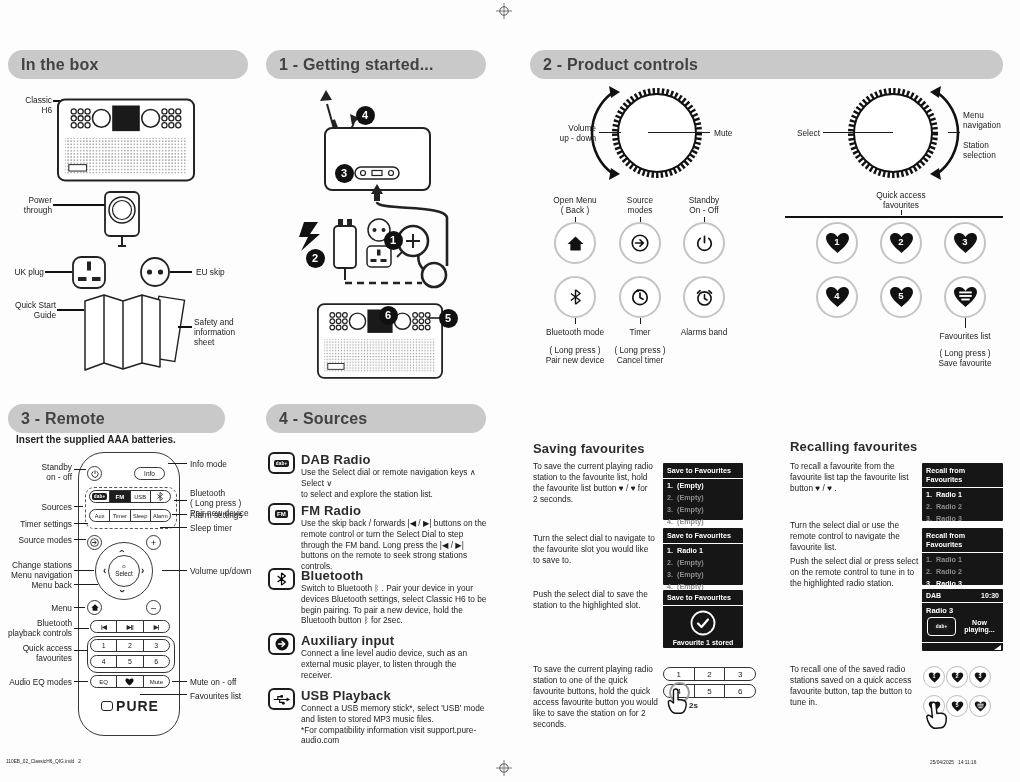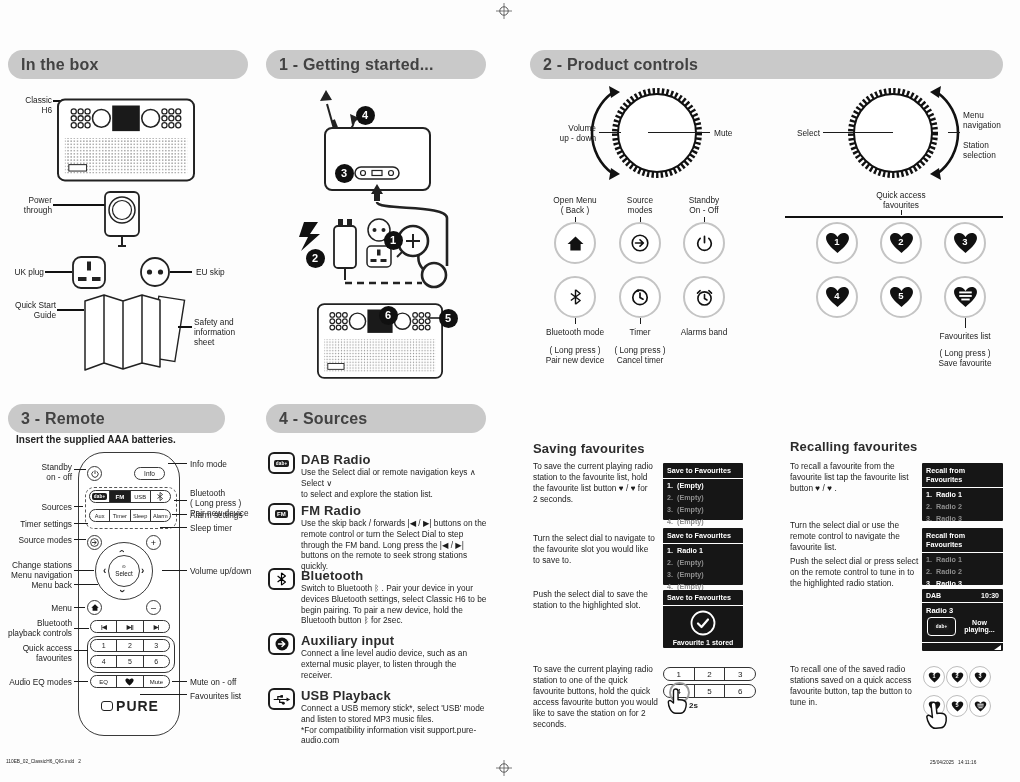--- a/index.html
+++ b/index.html
@@ -492,21 +492,21 @@
       <span class="dabchip">dab+</span>
     </div>
   <div class="stitle" style="left:301px;top:452px">DAB Radio</div>
   <div class="sdesc" style="left:301px;top:467px;width:188px">Use the Select dial or remote navigation keys  ∧ Select ∨
 to select and explore the station list.</div>
 
   <div class="sicon" style="left:268px;top:503px">
       <span class="dabchip" style="font-size:6px">FM</span>
     </div>
   <div class="stitle" style="left:301px;top:503px">FM Radio</div>
-  <div class="sdesc" style="left:301px;top:518px;width:188px">Use the skip back / forwards |◀ / ▶| buttons on the remote control or turn the Select Dial to step through the FM band. Long press the |◀ / ▶| buttons on the remote to seek strong stations quickly.</div>
+  <div class="sdesc" style="left:301px;top:518px;width:188px">Use the skip back / forwards |◀ / ▶| buttons on the remote control or turn the Select Dial to step through the FM band. Long press the |◀ / ▶| buttons on the remote to seek strong stations controls.</div>
 
   <div class="sicon" style="left:268px;top:568px">
       <svg width="9" height="14">
         <use href="#sym-bt"></use>
       </svg>
     </div>
   <div class="stitle" style="left:301px;top:568px">Bluetooth</div>
   <div class="sdesc" style="left:301px;top:583px;width:188px">Switch to Bluetooth ᛒ . Pair your device in your devices Bluetooth settings, select Classic H6 to be begin pairing. To pair a new device, hold the Bluetooth button ᛒ for 2sec.</div>
 
   <div class="sicon" style="left:268px;top:633px">

